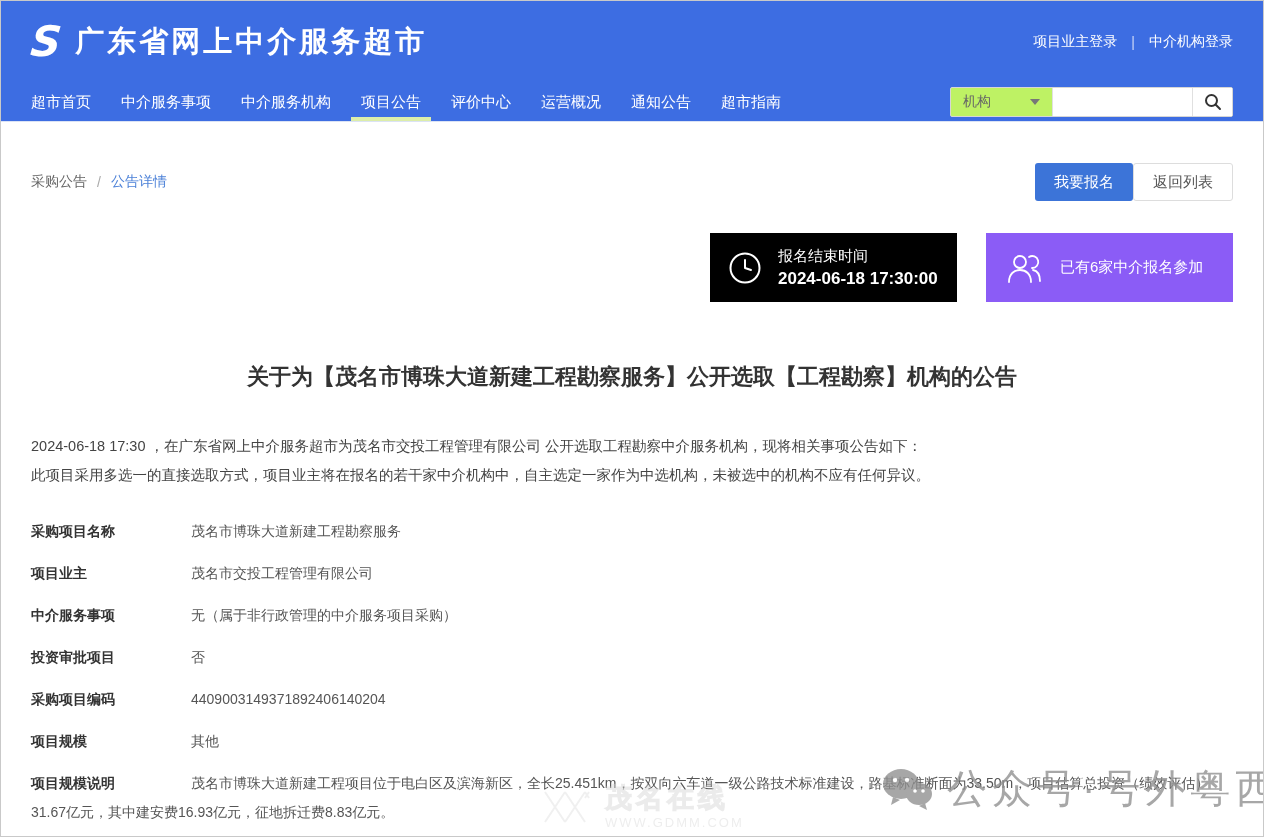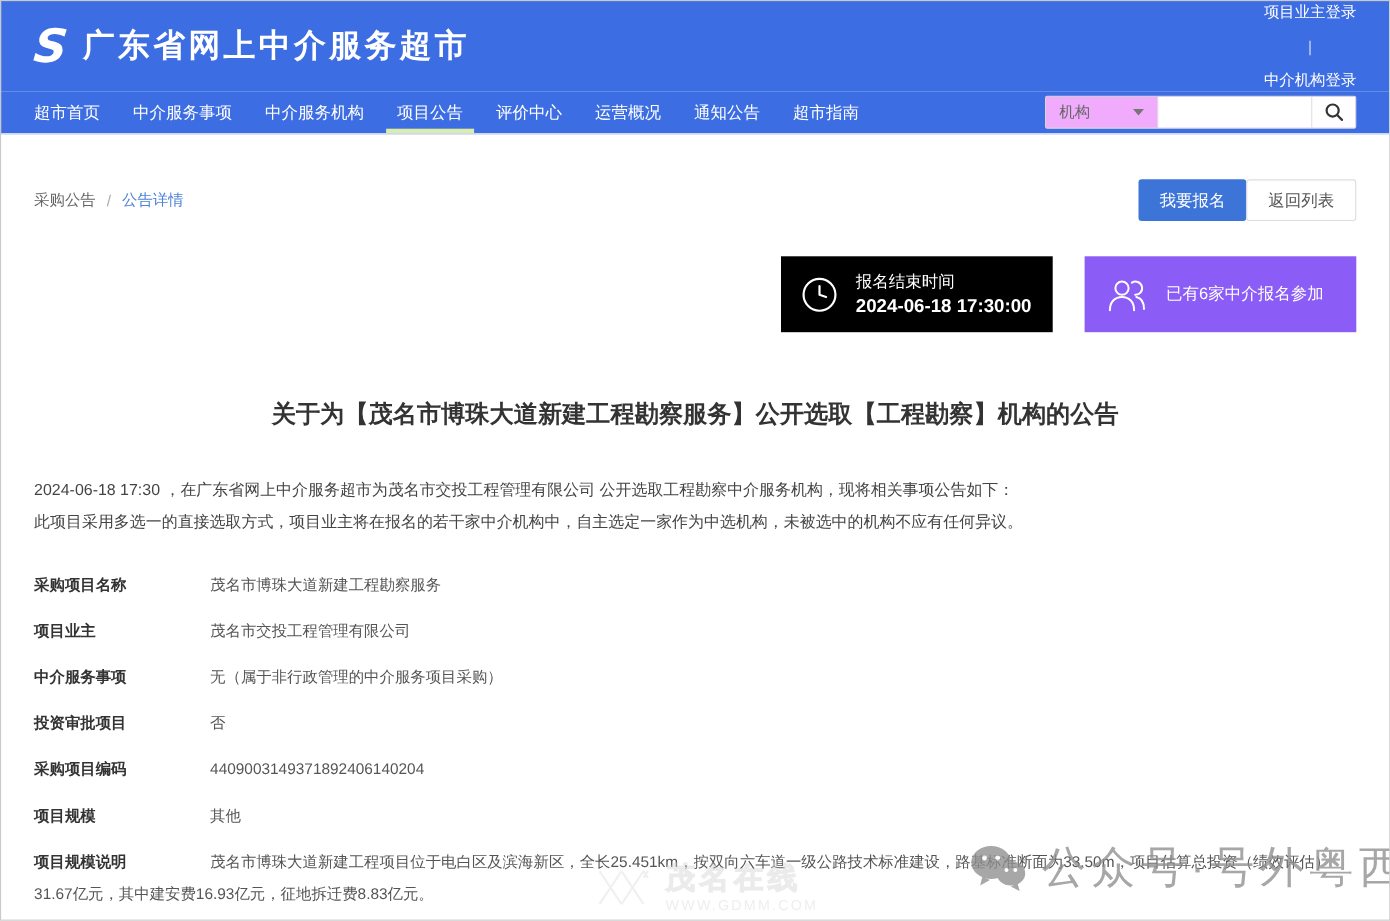--- a/index.html
+++ b/index.html
@@ -35,21 +35,20 @@
     font-size: 29px;
     font-weight: 700;
     letter-spacing: 3px;
   }
   .header-links {
     margin-left: auto;
     font-size: 14px;
     display: flex;
     align-items: center;
     gap: 14px;
-    flex-direction: column;
   }
   .header-links a { color: #fff; text-decoration: none; cursor: pointer; }
   .header-links .sep { color: #cdd9f6; }
 
   
   .navbar {
     height: 39px;
     background: #3d6de2;
     display: flex;
     align-items: center;
@@ -72,21 +71,21 @@
     content: "";
     position: absolute;
     left: -10px; right: -10px; bottom: 0;
     height: 4px;
     background: #dcedaa;
   }
   .nav-search {
     margin-left: auto;
     width: 283px;
     height: 30px;
-    background: #f0abfc;
+    background: #bef264;
     border: 1px solid #d6d6d6;
     border-radius: 2px;
     display: flex;
     align-items: stretch;
   }
   .search-select {
     width: 102px;
     display: flex;
     align-items: center;
     justify-content: space-between;

